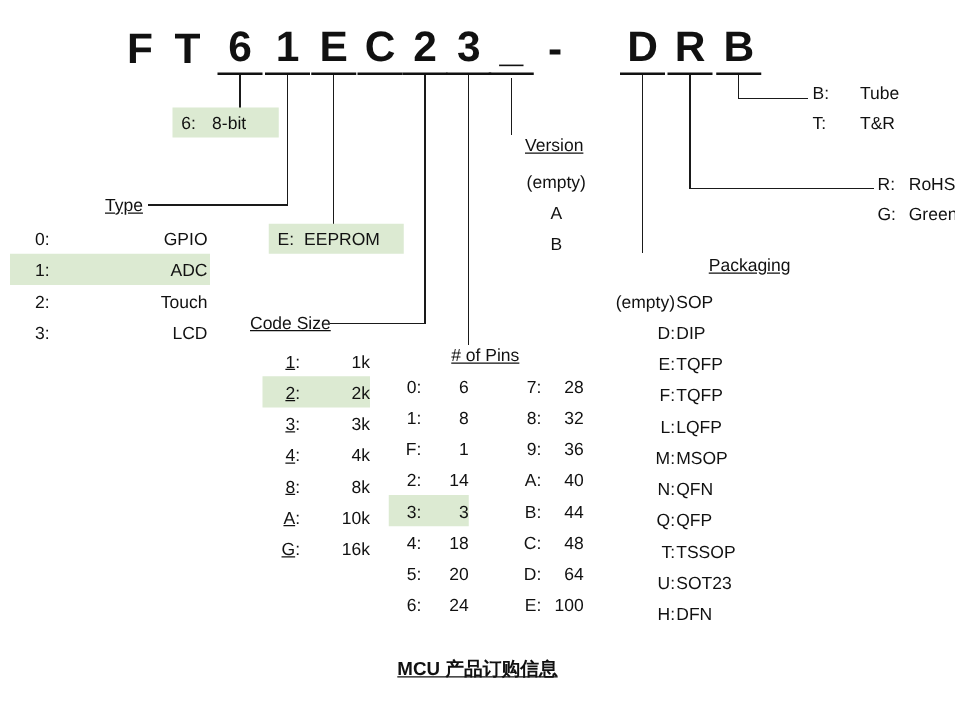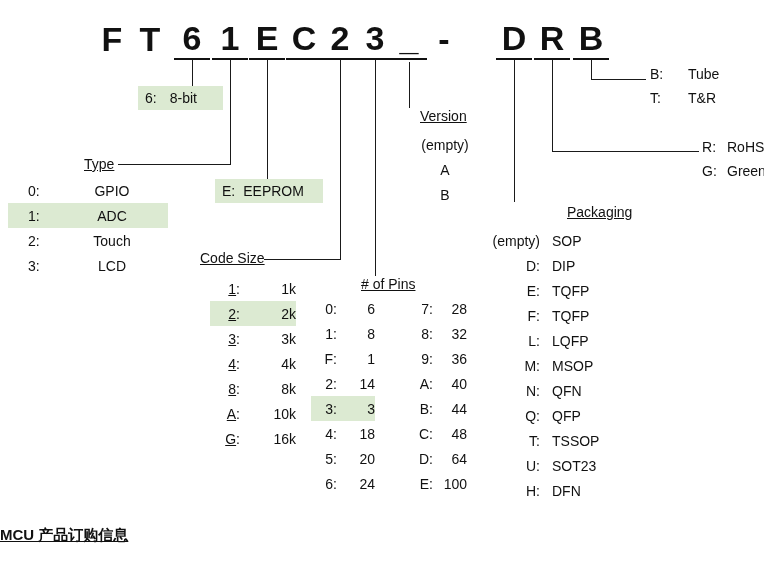--- a/index.html
+++ b/index.html
@@ -25,54 +25,54 @@
 
   
   .list{position:absolute;display:flex;flex-direction:column}
   .row{display:flex;align-items:center;height:25px;white-space:pre}
   .hl{background:var(--hl)}
   .key,.val{display:inline-block}
 
   .type-list{left:8px;top:178px;width:160px}
   .type-list .row{padding-left:20px}
   .type-list .key{width:30px;text-align:left}
-  .type-list .val{width:108px;text-align:center}
+  .type-list .val{width:108px;text-align:right}
 
   .codesize-list{left:210px;top:276px;width:86px}
   .codesize-list .key{width:30px;text-align:right}
   .codesize-list .kc{text-decoration:underline}
   .codesize-list .val{width:56px;text-align:right}
 
   .pins-list .key{width:26px;text-align:right}
   .pins-list .val{width:30px;margin-left:8px;text-align:right}
   .pins-col1{left:311px;top:296px}
   .pins-col2{left:407px;top:296px}
   .pins-col2 .val{width:26px}
 
   .version-list{left:400px;top:132px}
   .version-list .val{width:90px;text-align:center}
 
   .pack-list{left:482px;top:228px}
   .pack-list .key{width:58px;text-align:right}
-  .pack-list .val{margin-left:12px;text-align:right}
+  .pack-list .val{margin-left:1px;text-align:right}
 
   .side .row{height:24px}
   .tube-list{left:650px;top:62px}
   .tube-list .key{width:38px}
   .rohs-list{left:702px;top:135px}
   .rohs-list .key{width:25px}
 
   .hl-box{position:absolute;display:flex;align-items:center;background:var(--hl);font-size:14px;white-space:pre}
   #bit-box{left:138px;top:86px;width:78px;height:24px;padding-left:7px}
   #bit-box .bval{margin-left:13px}
   #eeprom-box{left:215px;top:179px;width:101px;height:24px;padding-left:7px}
   #eeprom-box .bval{margin-left:8px}
 
   .title{
-    position:absolute;left:0;top:526px;width:764px;text-align:left;
+    position:absolute;left:0;top:526px;width:764px;text-align:center;
     font-size:15px;font-weight:700;text-decoration:underline;
   }
 </style>
 </head>
 <body style="--hl: #dcead2;">
 
 <svg class="lines" width="764" height="570" shape-rendering="crispEdges">
   <path d="M192 60 V86
            M230 60 V164 H118
            M267 60 V179

